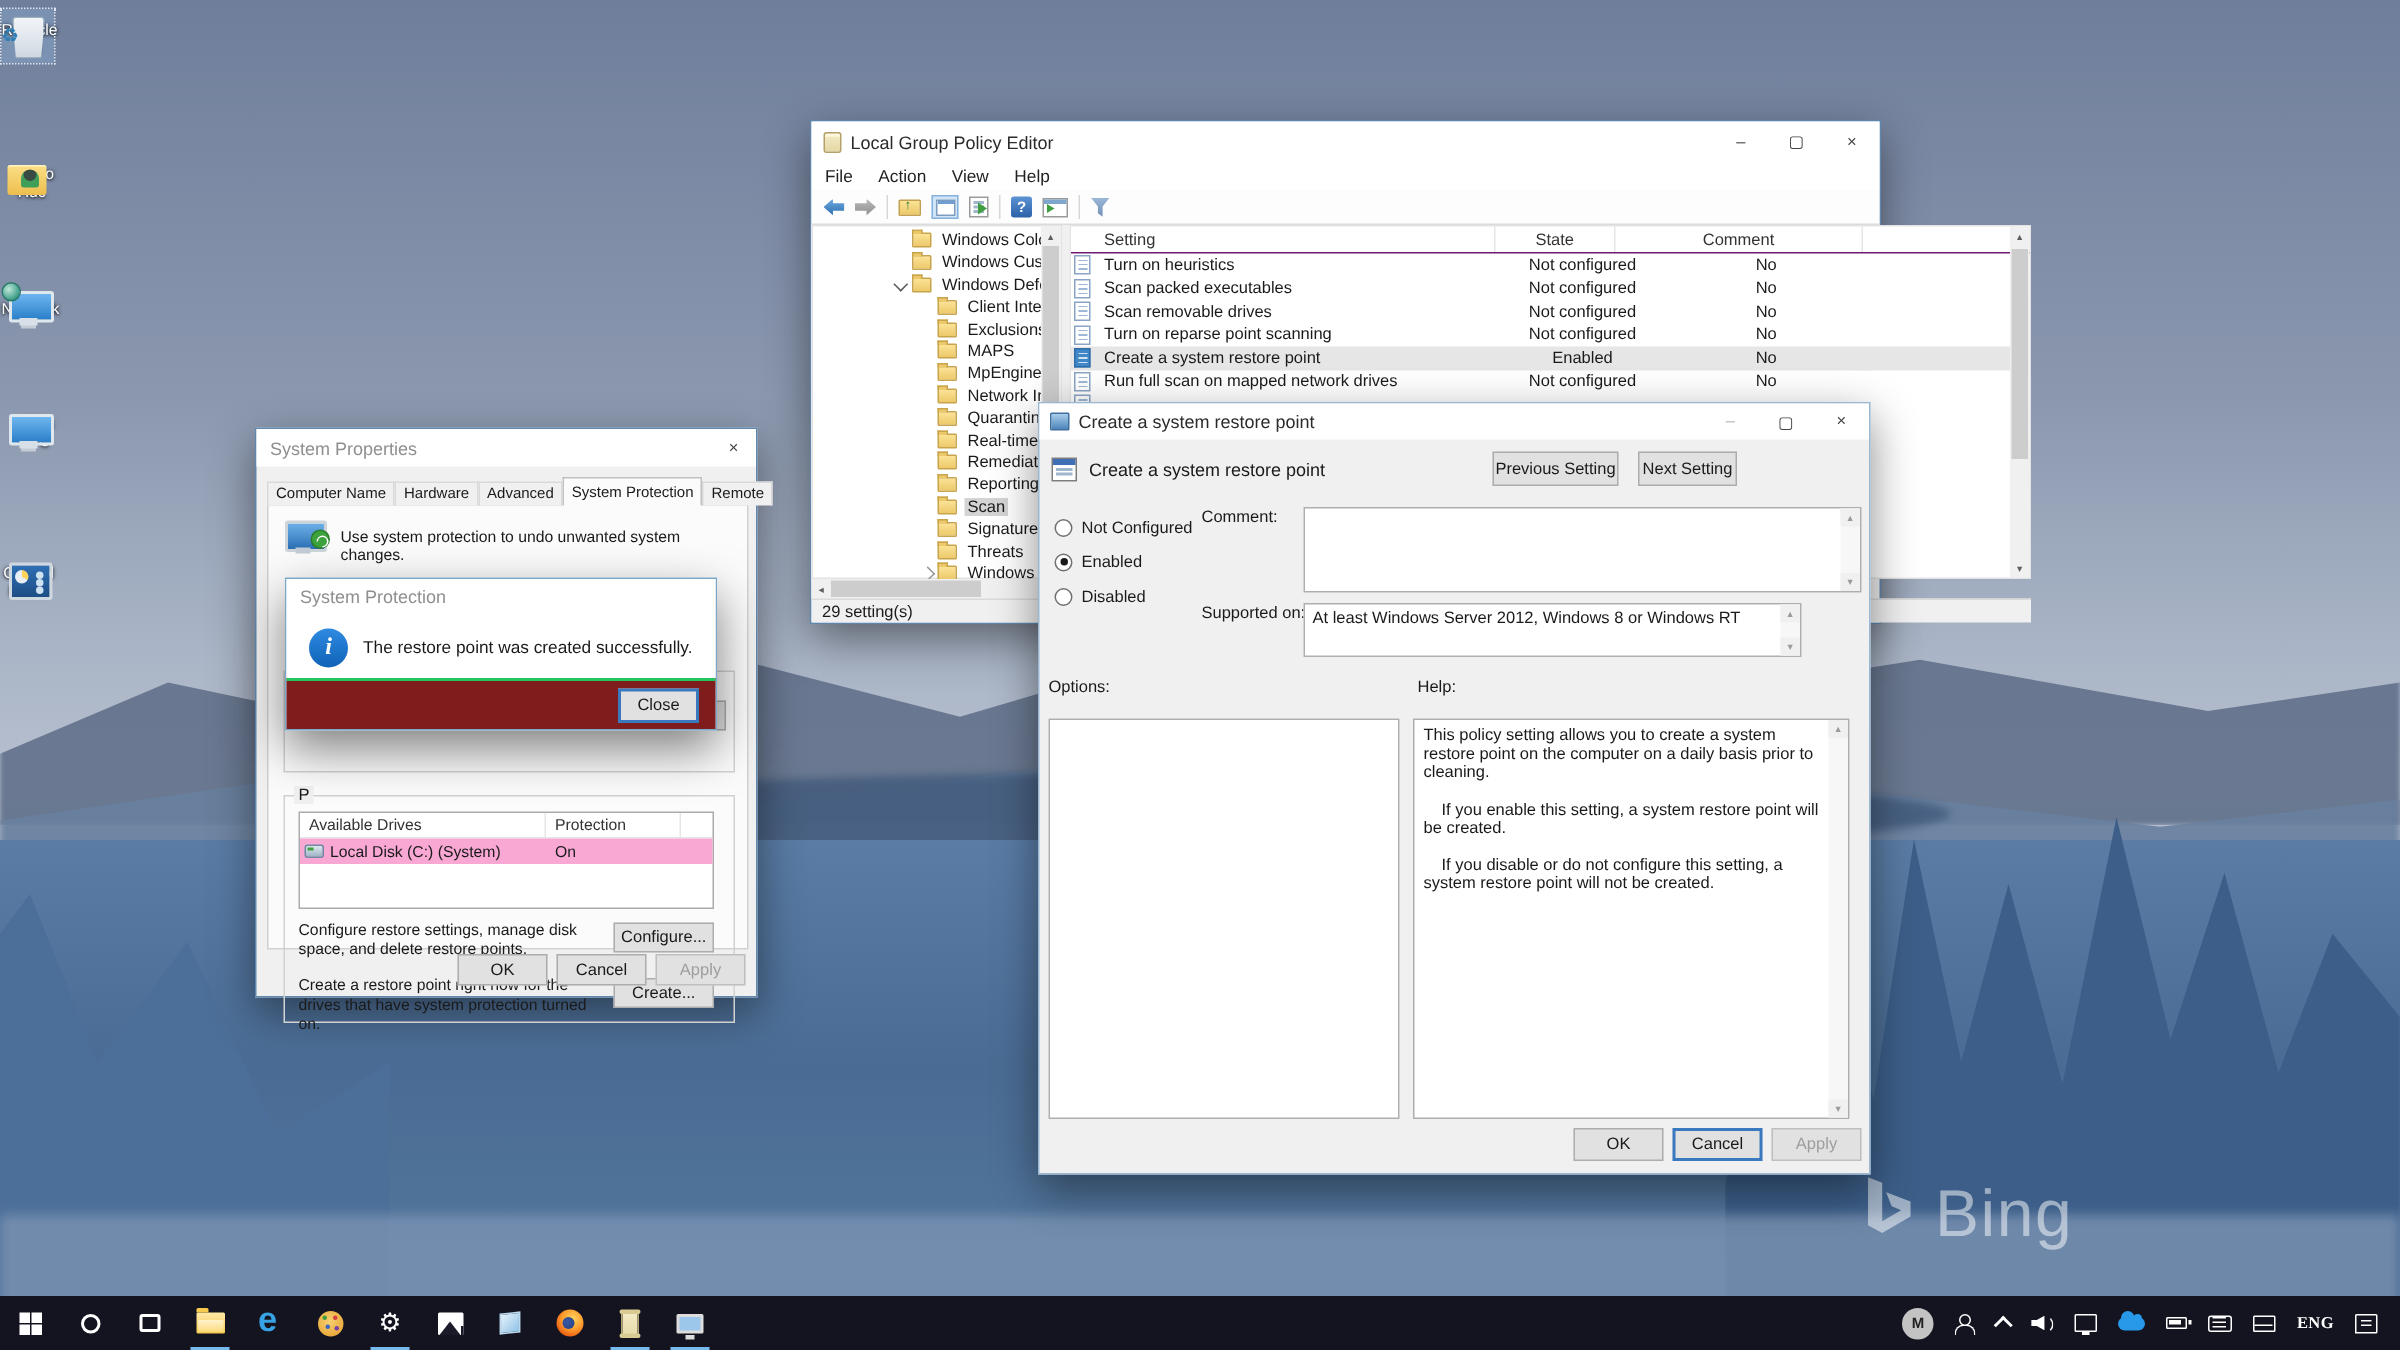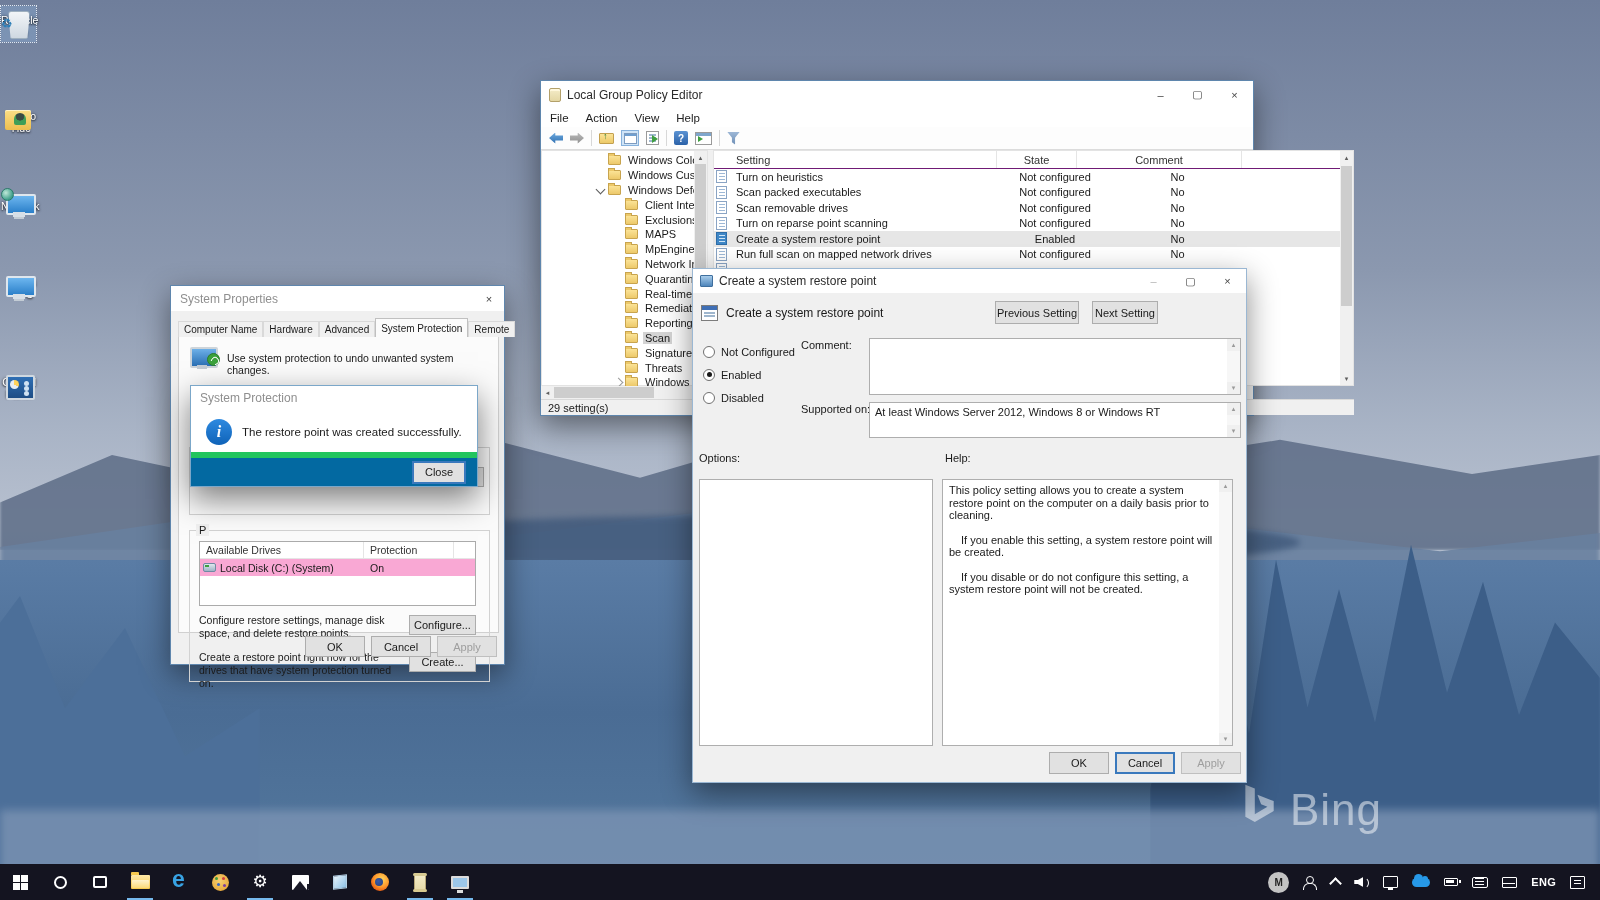--- a/index.html
+++ b/index.html
@@ -160,21 +160,21 @@
   #pd-prev-btn { width:84px; height:23px; }
   #pd-next-btn { width:66px; height:23px; }
   #pd-radios { position:absolute; left:10px; top:71px; }
   .radio-row { display:flex; align-items:center; height:23px; gap:6px; }
   .radio { width:12px; height:12px; border-radius:50%; border:1px solid #707070; background:#fff; position:relative; }
   .radio.checked::after { content:""; position:absolute; left:2.5px; top:2.5px; width:5px; height:5px; border-radius:50%; background:#1a1a1a; }
   .radio-label { font-size:11px; }
   #pd-comment-label { position:absolute; left:108px; top:70px; font-size:11px; }
   #pd-comment-box { position:absolute; left:176px; top:69px; width:372px; height:57px; background:#fff; border:1px solid #aeaeae; }
   #pd-supported-label { position:absolute; left:108px; top:134px; font-size:11px; }
-  #pd-supported-box { position:absolute; left:176px; top:133px; width:372px; height:36px; background:#fff; border:1px solid #aeaeae; padding:3px 18px 3px 5px; font-size:11px; }
+  #pd-supported-box { position:absolute; left:176px; top:133px; width:332px; height:36px; background:#fff; border:1px solid #aeaeae; padding:3px 18px 3px 5px; font-size:11px; }
   .box-vscroll { position:absolute; right:0; top:0; bottom:0; width:13px; background:#f7f7f7; }
   .box-vscroll .sb-arrow { position:absolute; left:0; width:13px; height:12px; color:#9a9a9a; }
   .box-vscroll .sb-arrow.b { bottom:0; }
   #pd-options-label { position:absolute; left:6px; top:183px; font-size:11px; }
   #pd-help-label { position:absolute; left:252px; top:183px; font-size:11px; }
   #pd-options-box { position:absolute; left:6px; top:210px; width:234px; height:267px; background:#fff; border:1px solid #aeaeae; }
   #pd-help-box { position:absolute; left:249px; top:210px; width:291px; height:267px; background:#fff; border:1px solid #aeaeae; }
   #pd-help-text { position:absolute; left:0; top:0; right:13px; bottom:0; padding:4px 4px 4px 6px; overflow:hidden; }
   .help-para { font-size:11px; line-height:12.5px; margin-bottom:12px; }
   .help-para.ind { text-indent:12px; }
@@ -216,21 +216,21 @@
   #sp-footer { position:absolute; left:0; bottom:7px; width:100%; display:flex; justify-content:flex-end; gap:6px; padding-right:7px; }
   #sp-footer .btn { width:60px; height:21px; }
 
   
   #alert-dialog { left:190px; top:385px; width:288px; height:102px; background:#fff; border-color:#7ba7c9; box-shadow:0 12px 30px rgba(0,0,0,.5); z-index:5; }
   #alert-dialog .titlebar { height:23px; padding-left:9px; background:#fff; }
   #alert-body { position:absolute; left:0; top:23px; width:100%; height:45px; background:#fff; display:flex; align-items:center; padding-left:15px; }
   .info-ico { width:26px; height:26px; border-radius:50%; background:linear-gradient(180deg,#2e8ae0,#0f63b8); color:#fff; display:flex; align-items:center; justify-content:center;
     font-family:"Liberation Serif",serif; font-style:italic; font-weight:bold; font-size:16px; flex:0 0 26px; }
   #alert-msg { margin-left:10px; font-size:11.5px; }
-  #alert-footer { position:absolute; left:0; bottom:0; width:100%; height:34px; background:#0369a1; border-top:6px solid #22c55e; display:flex; align-items:center; justify-content:flex-end; }
+  #alert-footer { position:absolute; left:0; bottom:0; width:100%; height:34px; background:#7f1d1d; border-top:2px solid #22c55e; display:flex; align-items:center; justify-content:flex-end; }
   #alert-close-btn { width:54px; height:23px; margin-right:11px; background:#e1e1e1; }
 
   
   #taskbar { position:absolute; left:0; top:864px; width:1600px; height:36px; background:#141420; display:flex; align-items:stretch; z-index:10; }
   #tb-apps { display:flex; }
   .tb-btn { width:40px; display:flex; align-items:center; justify-content:center; position:relative; }
   .tb-btn.active::after { content:""; position:absolute; left:7px; right:7px; bottom:0; height:2.5px; background:#76b9ed; }
   .tbic { position:relative; display:block; }
   .ic-start { width:15px; height:15px; position:relative; }
   .ic-start::before { content:""; position:absolute; left:0; top:0; width:7px; height:7px; background:#fff; box-shadow:8px 0 0 #fff,0 8px 0 #fff,8px 8px 0 #fff; }
@@ -275,21 +275,21 @@
   .tr-onedrive { width:18px; height:9px; background:#2799e8; border-radius:5px; }
   .tr-onedrive::before { content:""; position:absolute; left:2px; top:-4px; width:9px; height:9px; border-radius:50%; background:#2799e8; }
   .tr-onedrive::after { content:""; position:absolute; right:2px; top:-2px; width:6px; height:6px; border-radius:50%; background:#2799e8; }
   .tr-battery { width:14px; height:8px; border:1.5px solid #fff; border-radius:1px; position:relative; }
   .tr-battery::before { content:""; position:absolute; right:-3.5px; top:1px; width:2px; height:3px; background:#fff; }
   .tr-battery::after { content:""; position:absolute; left:1px; top:1px; width:8px; height:3px; background:#fff; }
   .tr-keyboard { width:16px; height:11px; border:1.5px solid #fff; border-radius:2px; }
   .tr-keyboard::after { content:""; position:absolute; left:2px; bottom:1.5px; width:9px; height:1.5px; background:#fff; box-shadow:0 -3px 0 #fff, 0 -6px 0 #fff; }
   .tr-touchpad { width:15px; height:11px; border:1.5px solid #fff; border-radius:1px; }
   .tr-touchpad::after { content:""; position:absolute; left:0; bottom:2.5px; width:12px; height:1.5px; background:#fff; }
-  .tr-language { font-size:11px; font-weight:bold; letter-spacing:.3px; }
+  .tr-language { font-size:11px; font-weight:bold; letter-spacing:.3px;font-family:Liberation Serif, serif; }
   .tr-action-center { width:15px; height:13px; border:1.5px solid #fff; border-radius:1px 1px 1px 0; }
   .tr-action-center::after { content:""; position:absolute; left:2.5px; top:3px; width:7px; height:1.5px; background:#fff; box-shadow:0 3px 0 #fff; }
 </style>
 </head>
 <body>
 
 <div id="stage">
 
   <div class="wp">
     <div class="wp-sky"></div>

